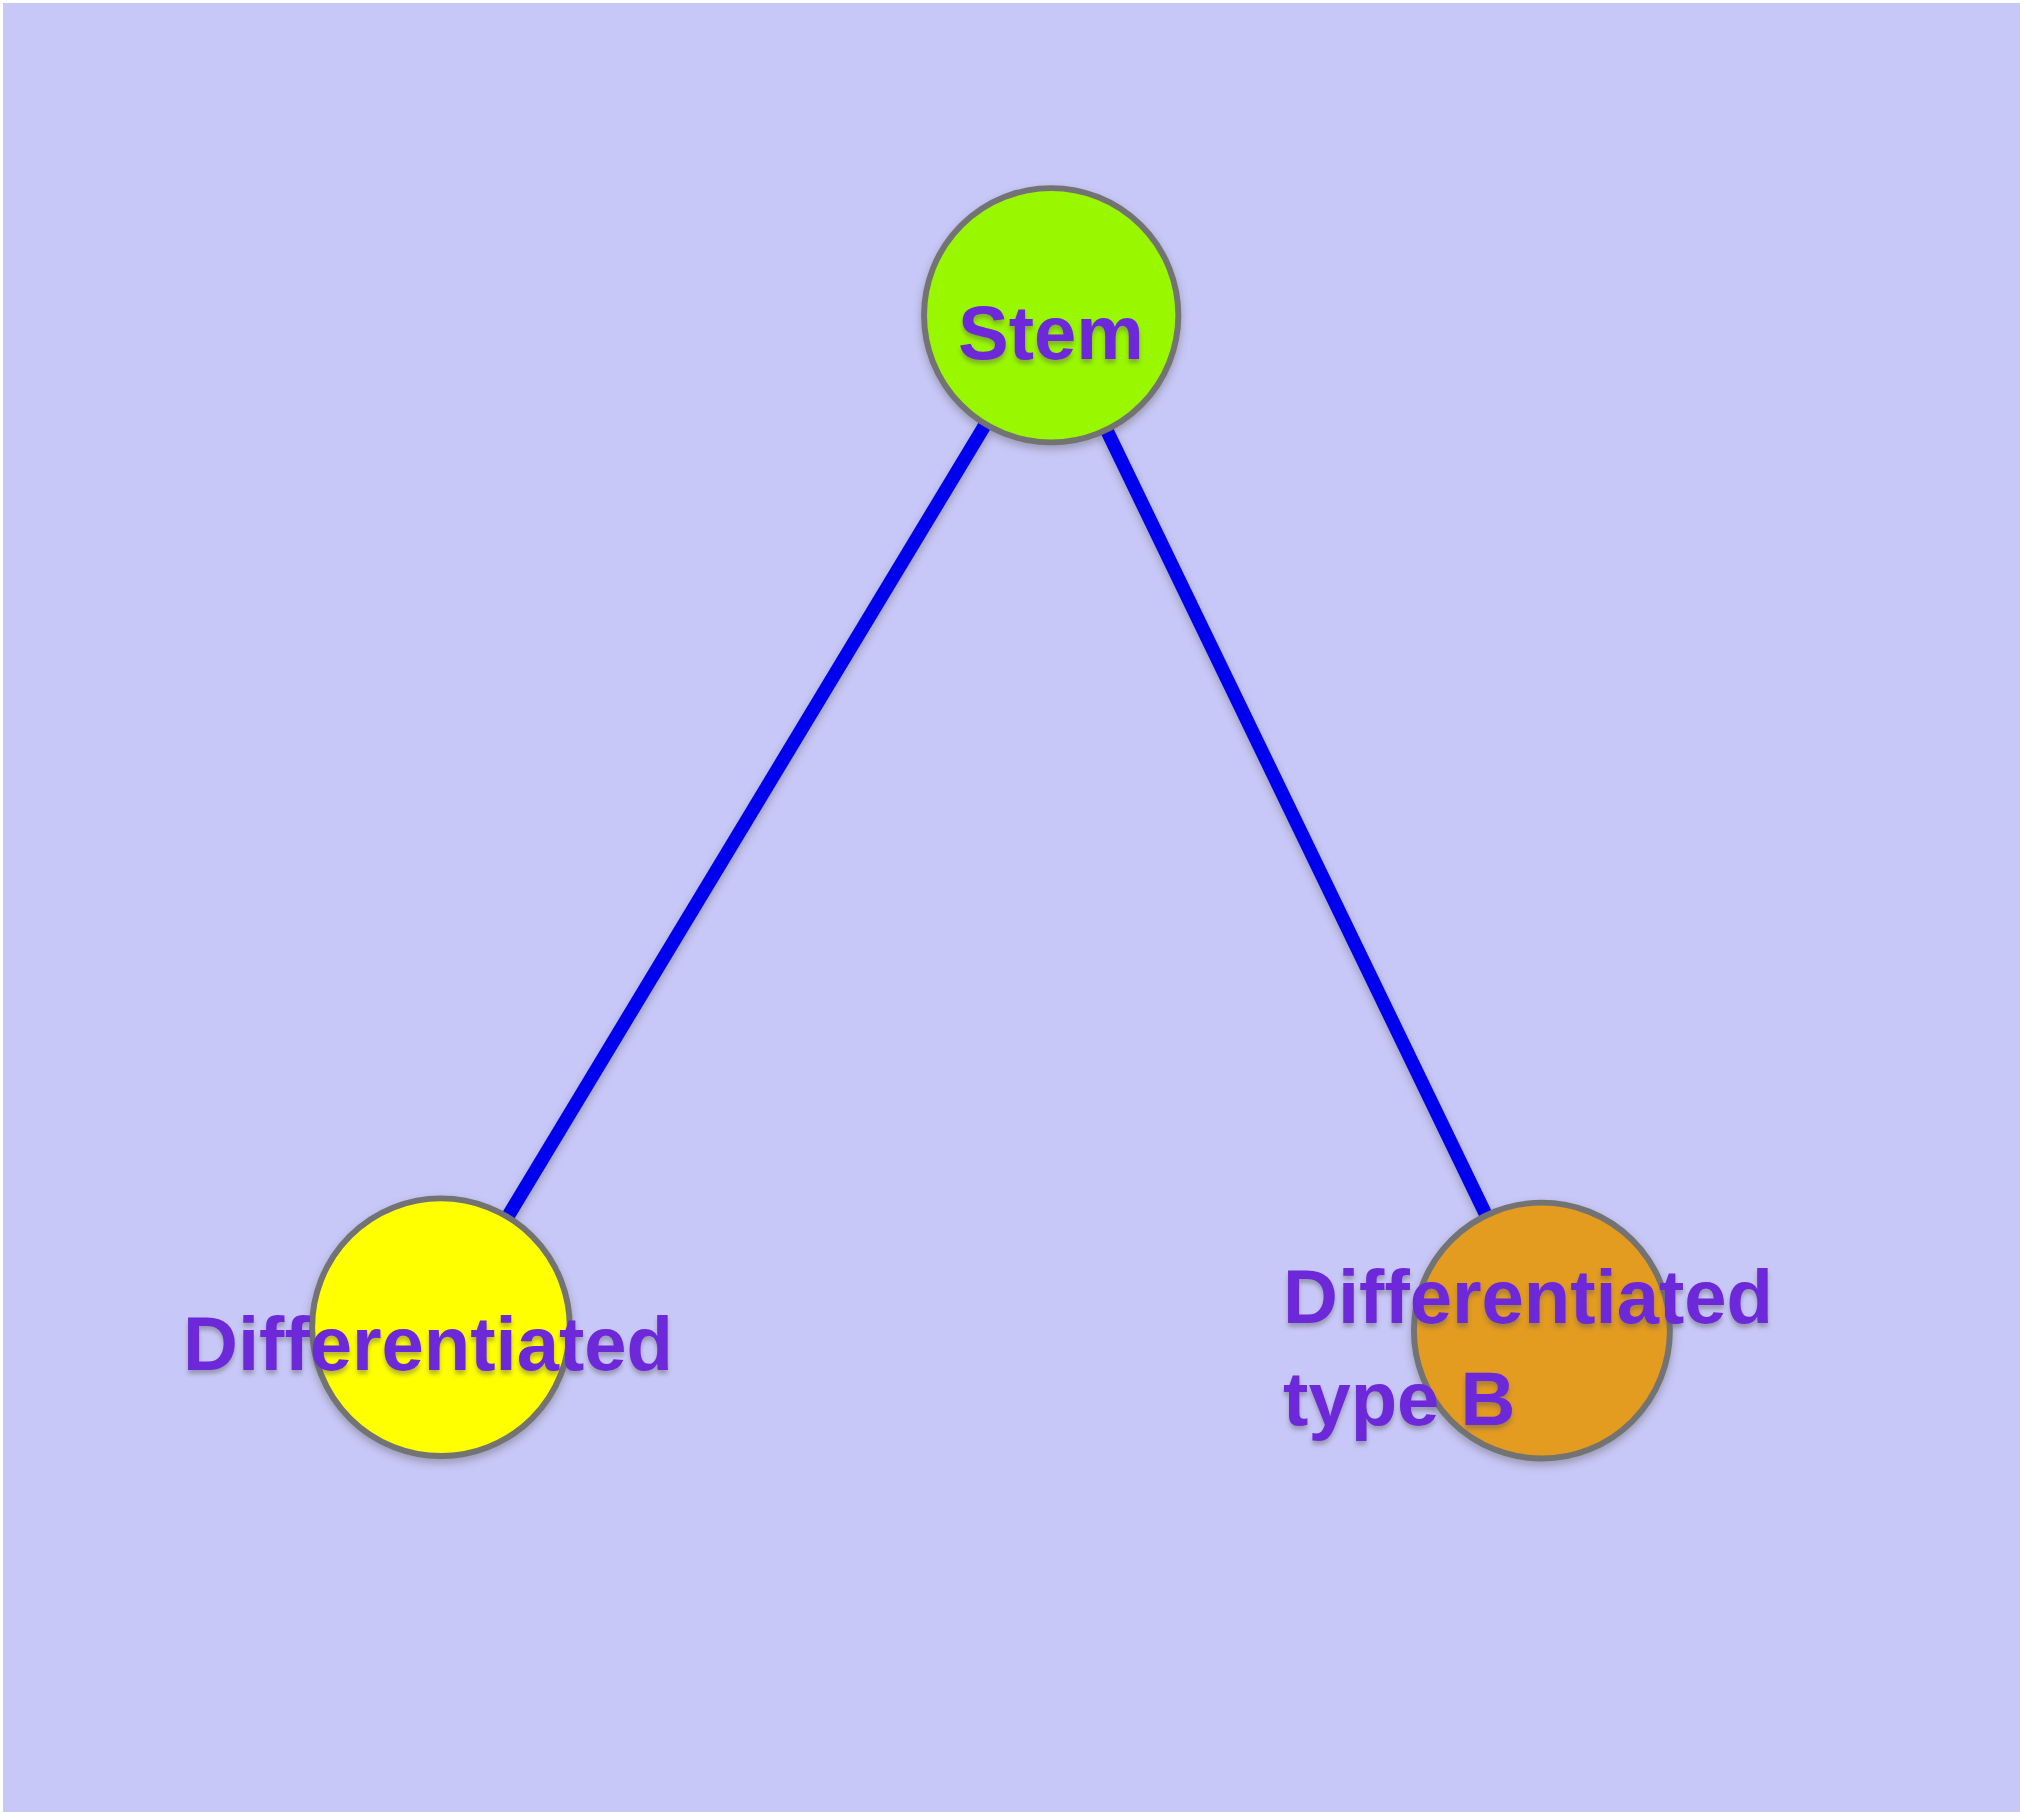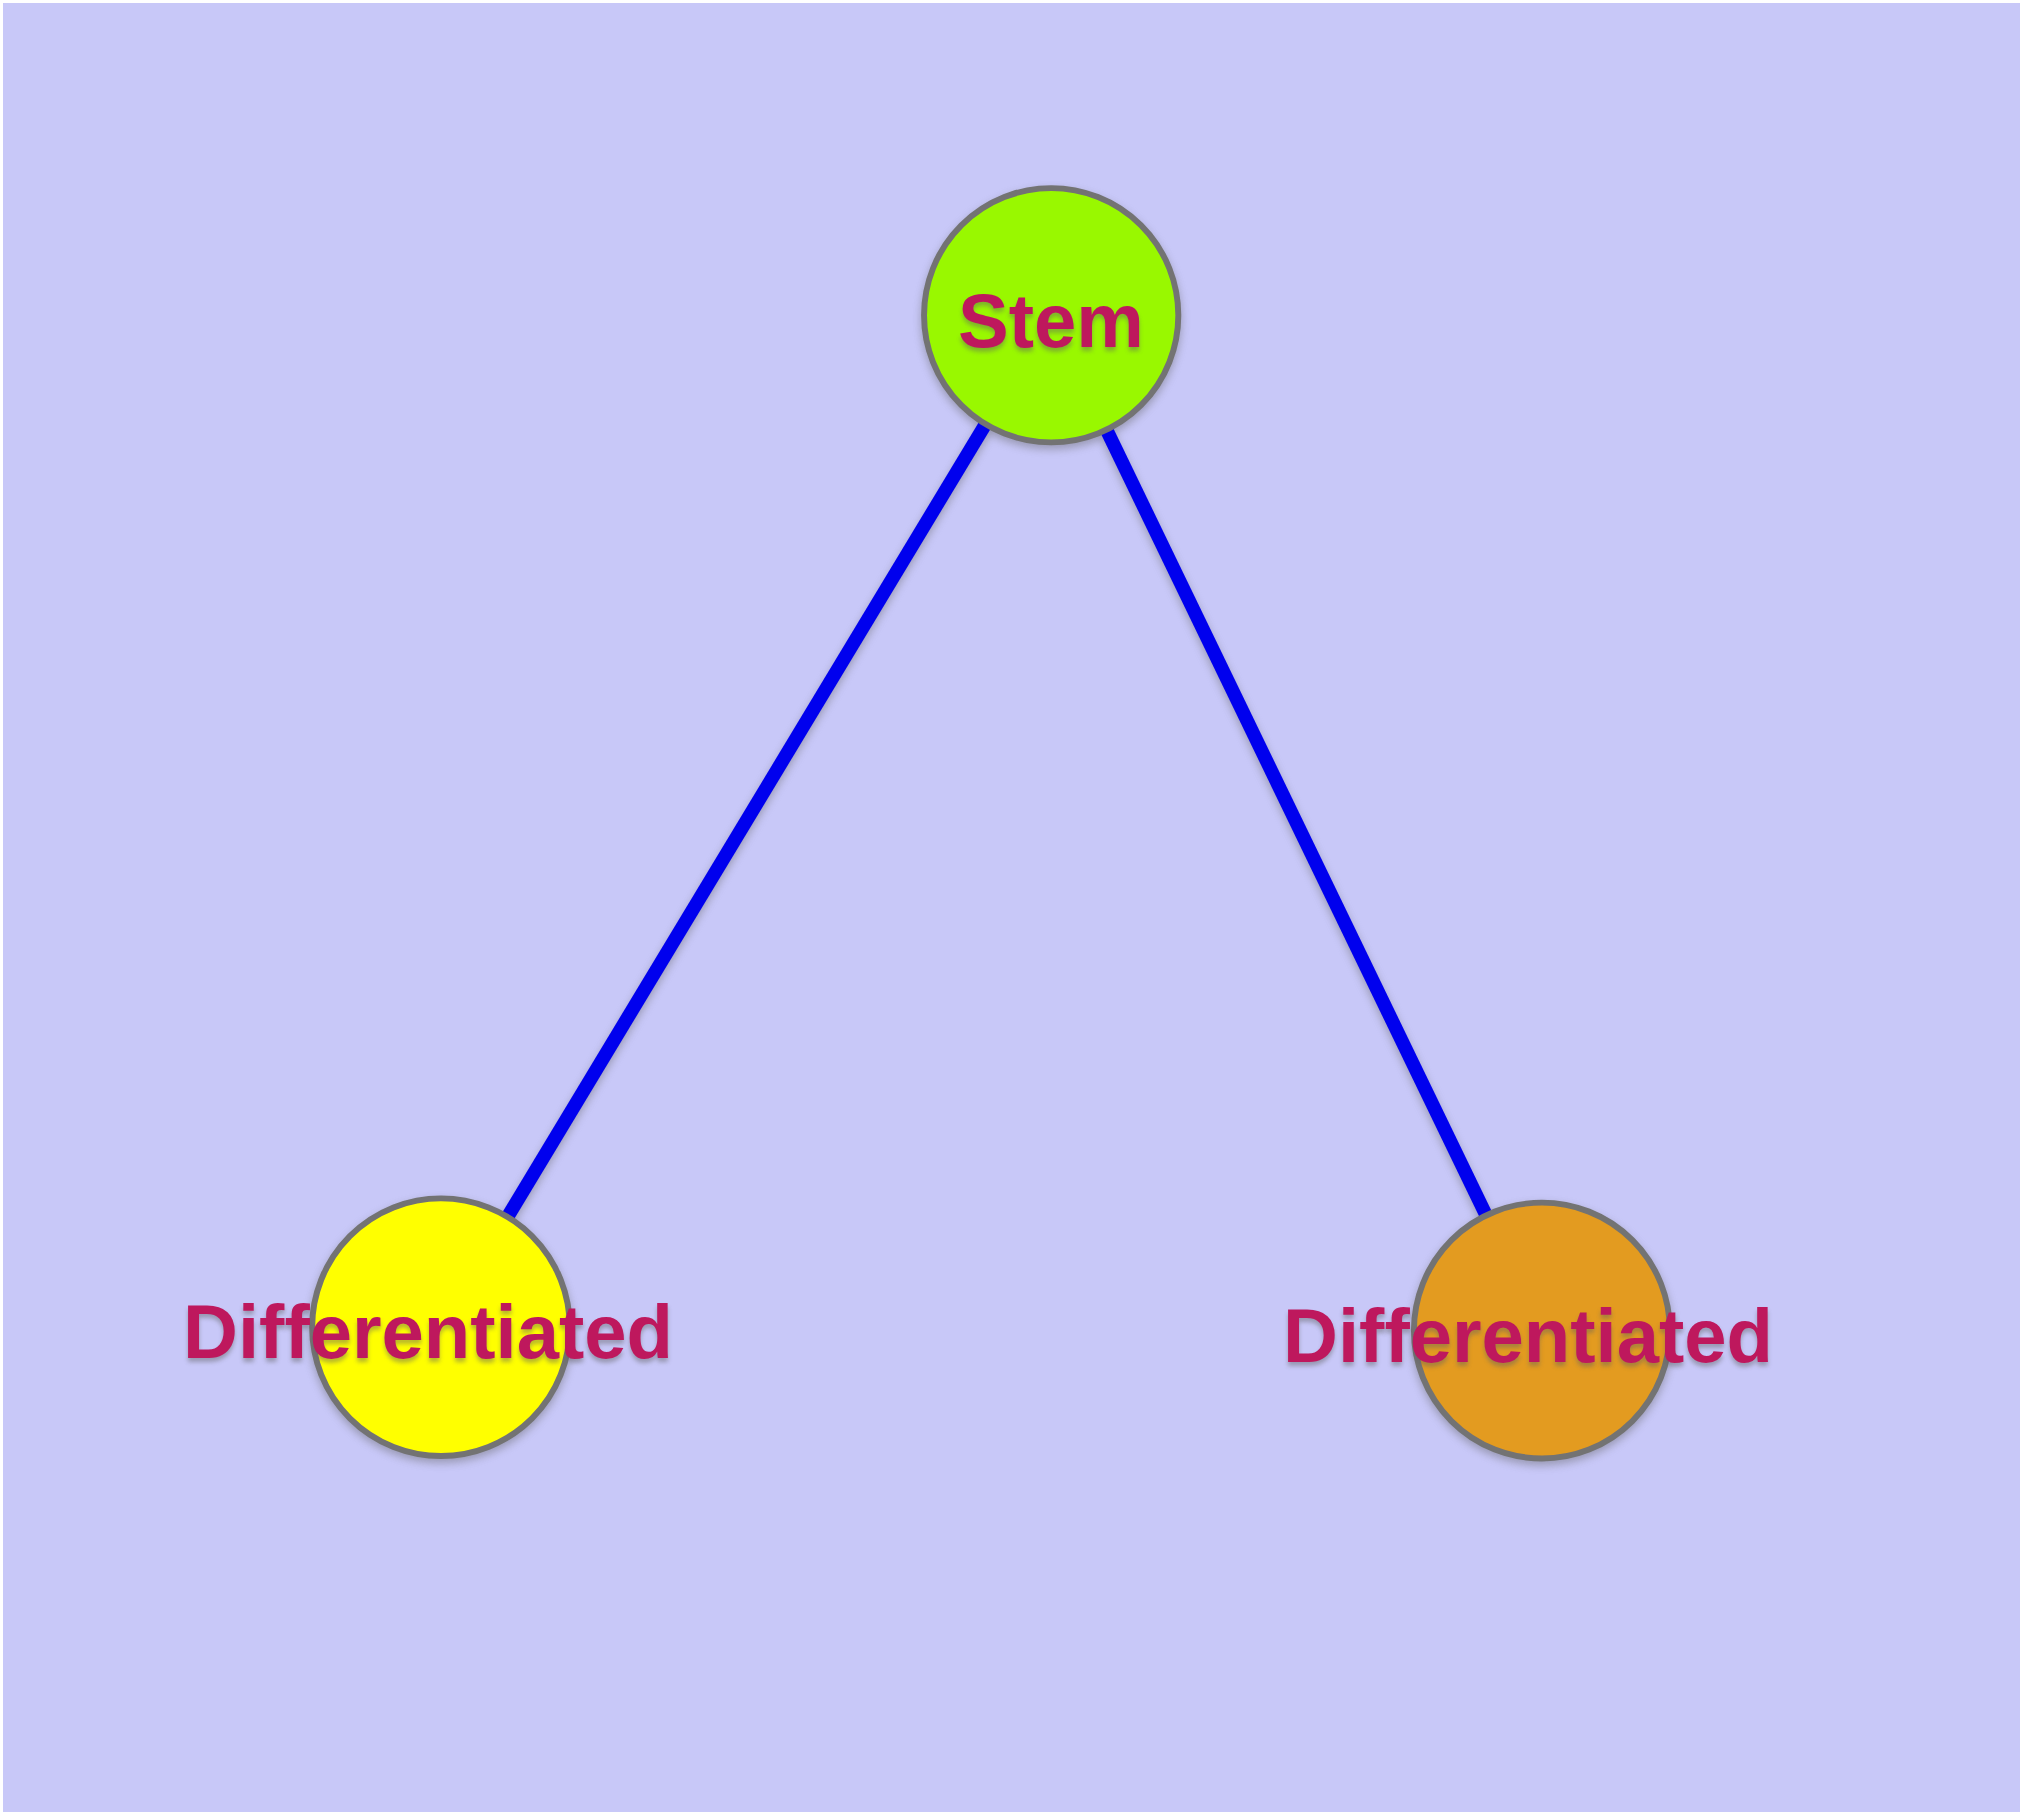--- a/index.html
+++ b/index.html
@@ -36,27 +36,28 @@
     stroke-width: 16px;
     stroke-linecap: butt;
   }
   .node {
     stroke: #737373;
     stroke-width: 7px;
   }
   .label {
     position: absolute;
     transform: translate(-50%, -50%);
-    color: #be185d;
+    color: #6d28d9;
     font-size: 76px;
     font-weight: bold;
     line-height: 102px;
     text-align: left;
     white-space: nowrap;
     text-shadow: 0px 4.2px 4.2px rgba(96,96,96,0.45);
+    margin-top: 12px;
   }
   .label .line {
     display: block;
   }
   .label-stem   { left: 1051px; top: 321px;  }
   .label-type-a { left: 428px;  top: 1332px; }
   .label-type-b { left: 1528px; top: 1336px; }
 </style>
 </head>
 <body>
@@ -73,19 +74,20 @@
   </svg>
 
   <div class="label label-stem">Stem</div>
 
   <div class="label label-type-a">
     <span class="line">Differentiated</span>
   </div>
 
   <div class="label label-type-b">
     <span class="line">Differentiated</span>
+    <span class="line">type B</span>
   </div>
 
   <div class="margin-strip-top"></div>
   <div class="margin-strip-left"></div>
 
 </div>
 
 
 </body></html>

